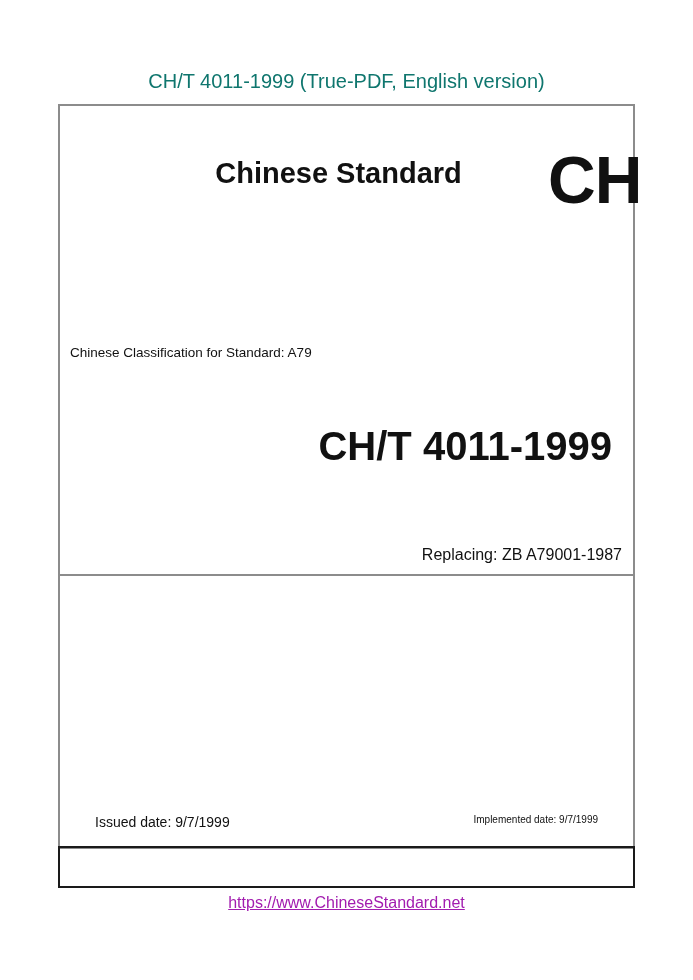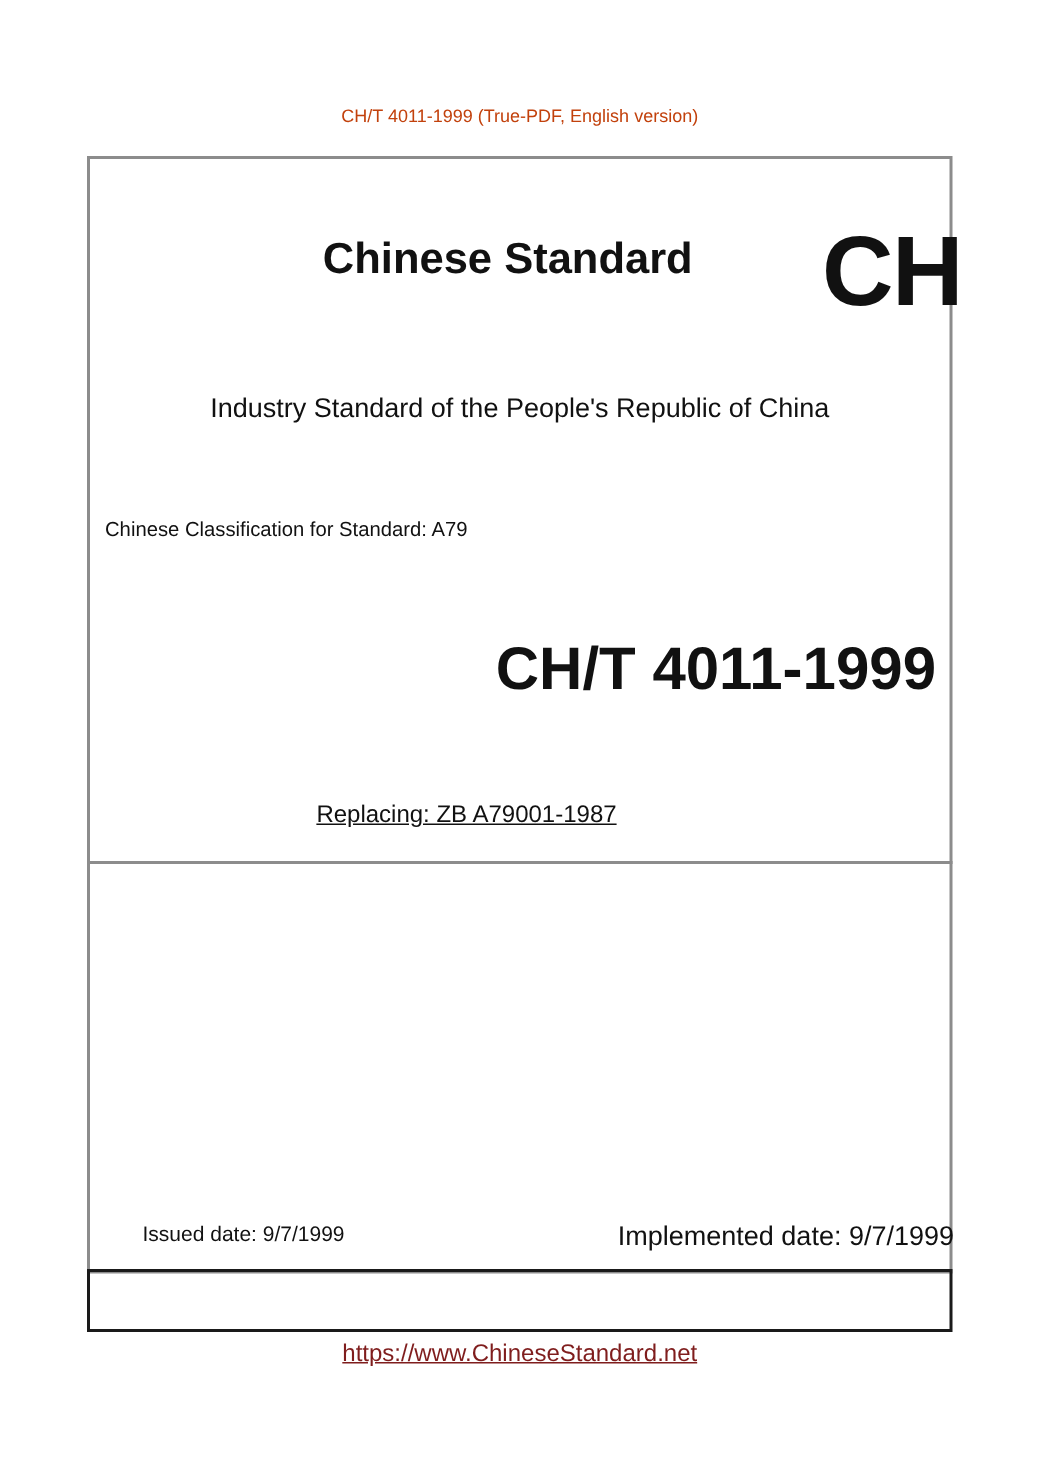--- a/index.html
+++ b/index.html
@@ -1,51 +1,50 @@
 <!DOCTYPE html>
 <html><head>
 <meta charset="utf-8">
 <style>
   html, body { margin:0; padding:0; background:#ffffff; }
   body { width:693px; height:980px; position:relative; overflow:hidden;
          font-family:"Liberation Sans", "DejaVu Sans", sans-serif; color:#111; }
   .abs { position:absolute; }
   .center { text-align:center; }
-  #header-title { left:0; width:693px; top:70px; font-size:12px; color:#c2410c; }
+  #header-title { left:0; width:693px; top:70px; font-size:20px; color:#0f766e; }
   #frame { left:58px; top:104px; width:573px; height:741px; border:2px solid #8c8c8c; box-sizing:content-box; }
   #divider { left:58px; top:574px; width:577px; height:0; border-top:2px solid #8c8c8c; }
   #bottom-box { left:58px; top:846px; width:573px; height:38px; border:2px solid #1a1a1a; }
   #chinese-standard { left:0; width:693px; top:157px; font-size:29px; font-weight:bold; }
   #chinese-standard span { position:relative; left:-8px; }
   #ch-mark { left:548px; top:142px; font-size:66px; font-weight:bold; letter-spacing:-1px; }
   #industry { left:58px; width:577px; top:259px; font-size:18px; line-height:27px; }
   #classification { left:70px; top:345px; font-size:13.5px; }
-  #std-number { left:0; width:612px; top:424px; font-size:40px; font-weight:bold; text-align:right;padding-left:12px; }
-  #replacing { left:0; width:622px; top:535px; font-size:16px; text-align:center;text-decoration:underline; }
+  #std-number { left:0; width:612px; top:424px; font-size:40px; font-weight:bold; text-align:right; }
+  #replacing { left:0; width:622px; top:546px; font-size:16px; text-align:right; }
   #doc-title { left:58px; width:577px; top:647px; font-size:20px; line-height:27px; color:#222; }
   #issued { left:95px; top:814px; font-size:14px; }
-  #implemented { left:0; width:598px; top:814px; font-size:18px; text-align:right;margin-left:38px; }
-  #footer-link { left:0; width:693px; top:894px; font-size:16px; color:#7f1d1d; text-decoration:underline; cursor:pointer; }
+  #implemented { left:0; width:598px; top:814px; font-size:10px; text-align:right; }
+  #footer-link { left:0; width:693px; top:894px; font-size:16px; color:#a21caf; text-decoration:underline; cursor:pointer; }
 </style>
 </head>
 <body>
 
 <div id="header-title" class="abs center">CH/T 4011-1999 (True-PDF, English version)</div>
 
 <div id="frame" class="abs"></div>
 <div id="divider" class="abs"></div>
 <div id="bottom-box" class="abs"></div>
 
 <div id="chinese-standard" class="abs center">
   <span>Chinese Standard</span>
 </div>
 <div id="ch-mark" class="abs">CH</div>
 
 <div id="industry" class="abs center">
-  <div>Industry Standard of the People's Republic of China</div>
 </div>
 
 <div id="classification" class="abs">Chinese Classification for Standard: A79</div>
 
 <div id="std-number" class="abs">CH/T 4011-1999</div>
 
 <div id="replacing" class="abs">Replacing: ZB A79001-1987</div>
 
 <div id="doc-title" class="abs center">
 </div>

